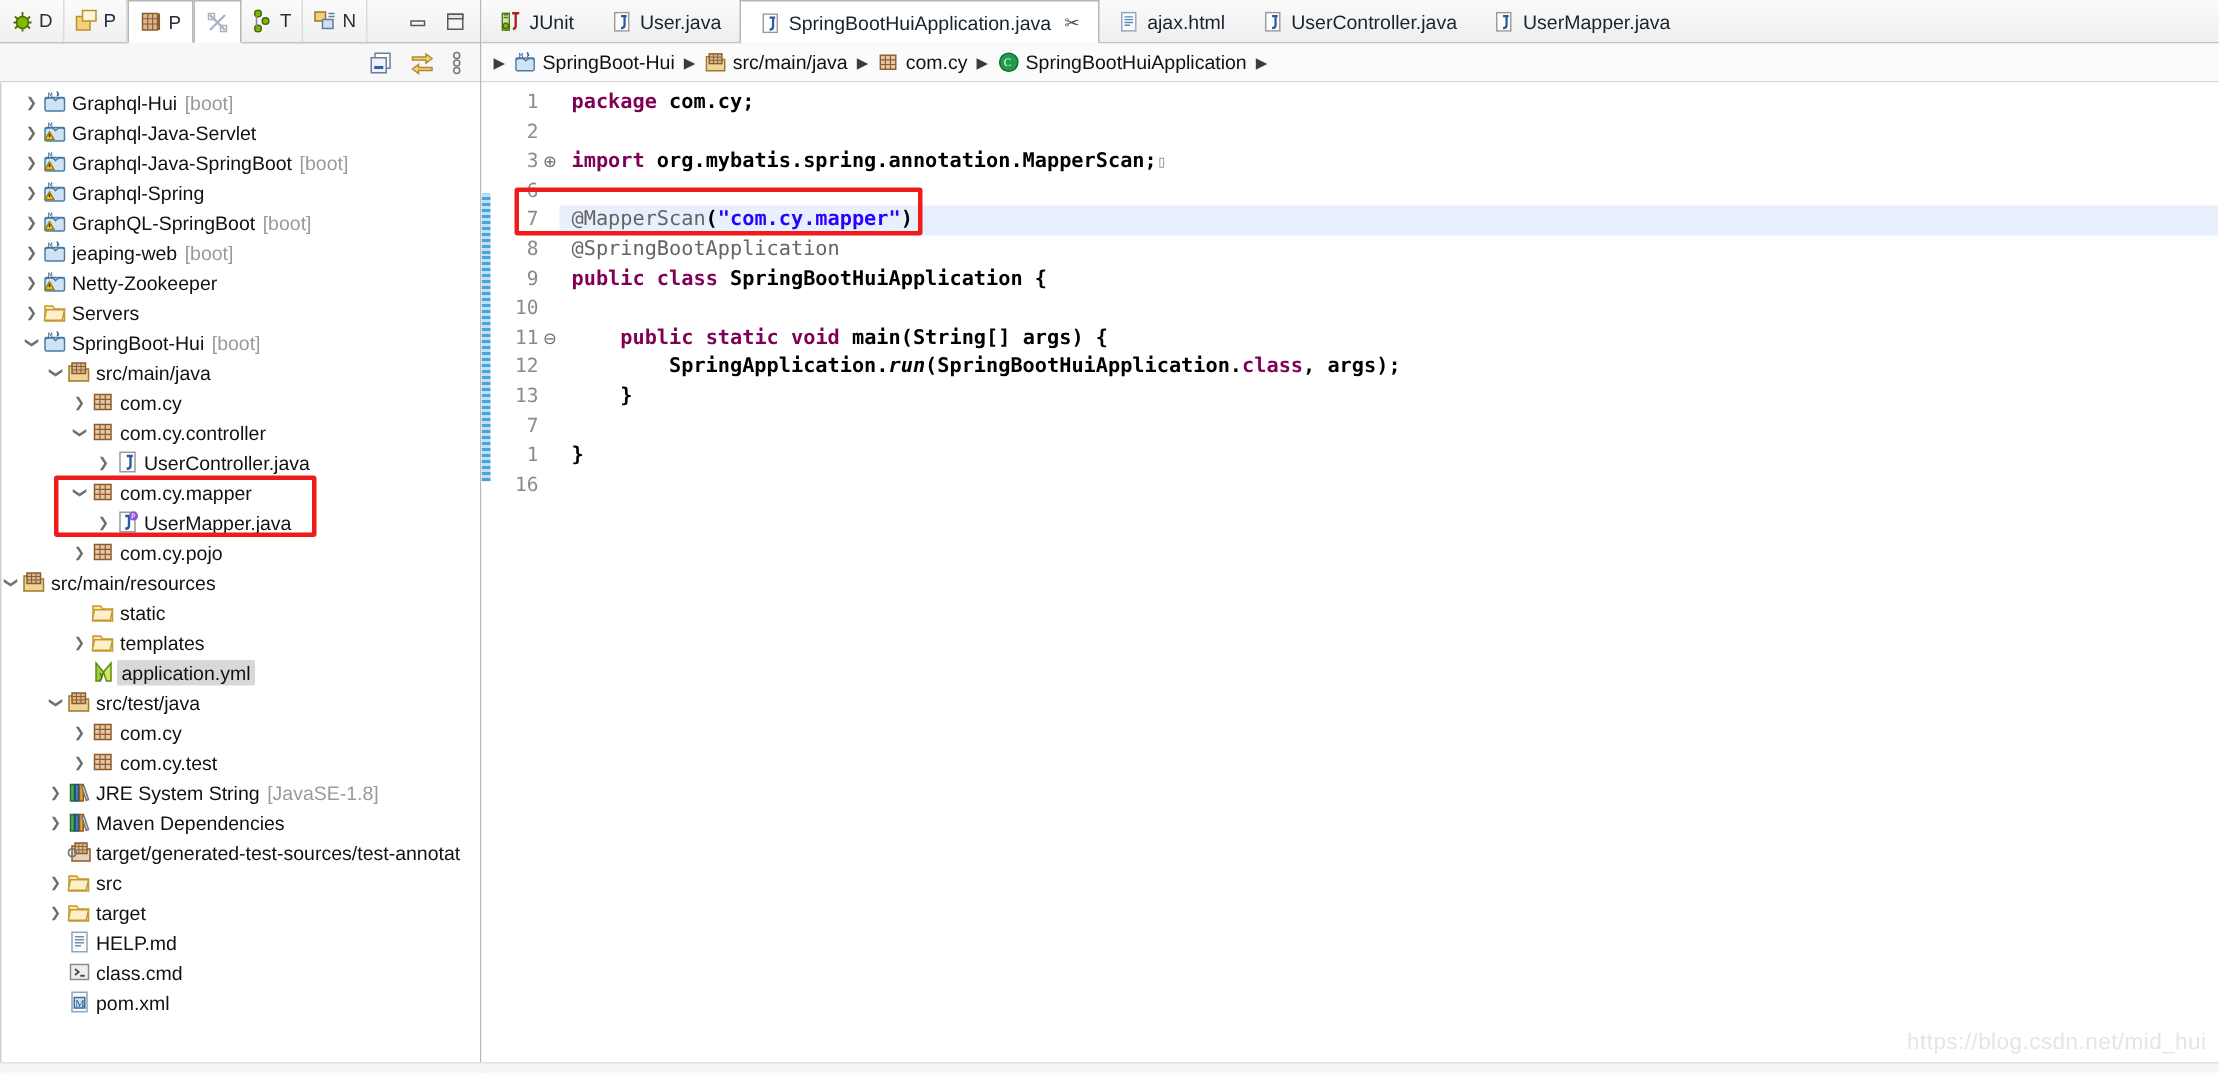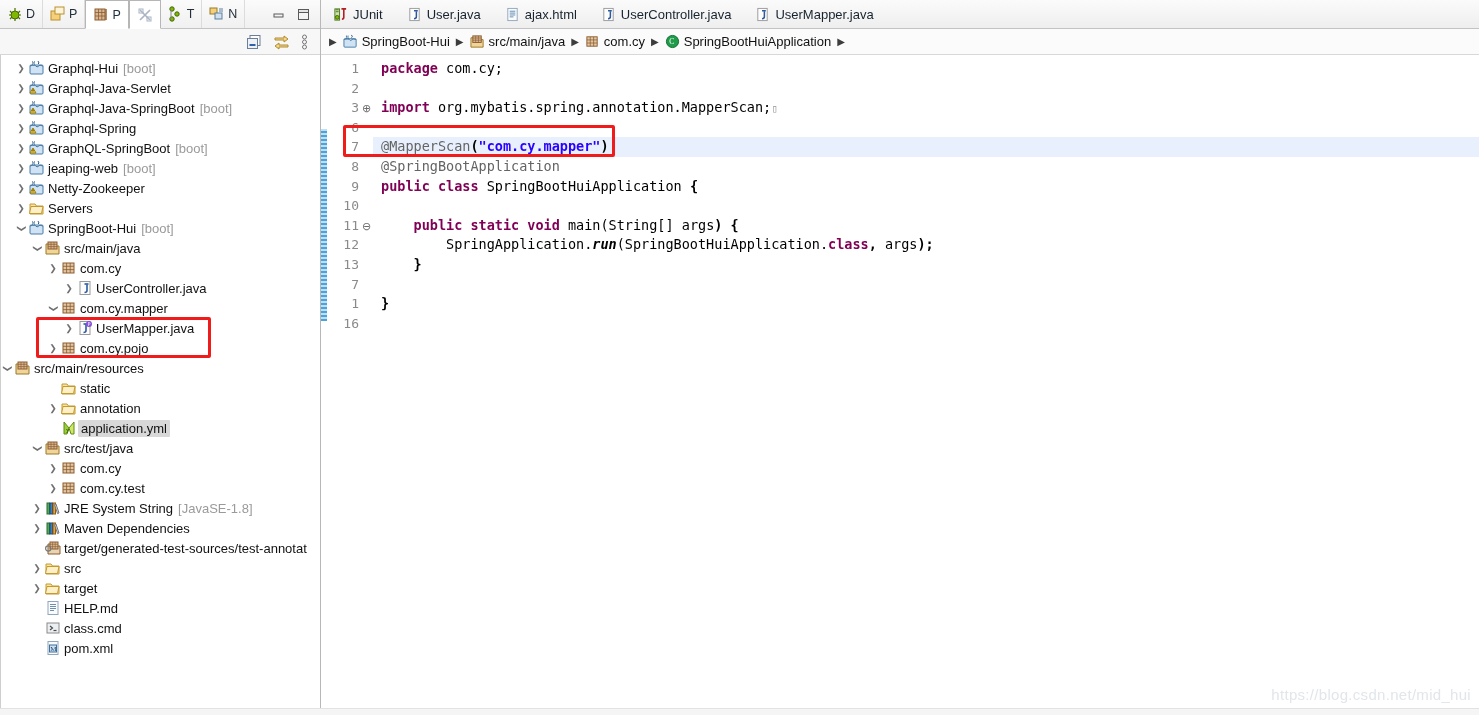--- a/index.html
+++ b/index.html
@@ -129,21 +129,21 @@
     flex: 1; position: relative; padding-top: 4px;
     font-family: "DejaVu Sans Mono", monospace; font-size: 13.5px;
     line-height: 19.6px; white-space: pre;
   }
   .cl { height: 19.6px; padding-left: 8px; position: relative; }
   .cl.highlight { background: #e8f0fd; }
 
   .k  { color: #7f0055; font-weight: bold; }   
   .an { color: #646464; }                      
   .st { color: #2a00ff; font-weight: bold; }   
-  .pl { color: #000000; font-weight: normal; }   
+  .pl { color: #000000; font-weight: bold; }   
   .it { color: #000000; font-style: italic; font-weight: bold; }
   .pn { color: #000000; font-weight: bold; }
 
   .redbox {
     position: absolute; border: 3px solid #f01c1c; border-radius: 2px;
     pointer-events: none; box-sizing: border-box;
   }
   .watermark {
     position: absolute; right: 8px; bottom: 12px;
     color: #e2e6ea; font-size: 15px; letter-spacing: .3px;
@@ -395,20 +395,30 @@
           <div class="trow" style="padding-left: 46px;">
             <span class="twist">❯</span>
             <span class="ticon" style="display: inline-flex; align-items: center;">
               <svg width="16" height="16" viewBox="0 0 16 16">
                 <rect x="2" y="3" width="11" height="10" fill="#e3c7a6" stroke="#8c5c2e"></rect>
                 <path d="M2 6.3 h11 M2 9.6 h11 M5.6 3 v10 M9.2 3 v10" stroke="#8c5c2e" stroke-width=".8"></path>
               </svg>
             </span>
             <span class="tlabel">com.cy</span>
           </div>
+          <div class="trow" style="padding-left: 46px;">
+            <span class="twist" style="transform: rotate(90deg);">❯</span>
+            <span class="ticon" style="display: inline-flex; align-items: center;">
+              <svg width="16" height="16" viewBox="0 0 16 16">
+                <rect x="2" y="3" width="11" height="10" fill="#e3c7a6" stroke="#8c5c2e"></rect>
+                <path d="M2 6.3 h11 M2 9.6 h11 M5.6 3 v10 M9.2 3 v10" stroke="#8c5c2e" stroke-width=".8"></path>
+              </svg>
+            </span>
+            <span class="tlabel">com.cy.controller</span>
+          </div>
           <div class="trow" style="padding-left: 62px;">
             <span class="twist">❯</span>
             <span class="ticon" style="display: inline-flex; align-items: center;">
               <svg width="16" height="16" viewBox="0 0 16 16">
                 <rect x="3" y="1.5" width="10" height="13" fill="#fdfdfd" stroke="#9a9a9a"></rect>
                 <path d="M10 4.5 v6 q0 2 -2.5 2" stroke="#2b5a9e" stroke-width="1.6" fill="none"></path>
                 <path d="M7.5 4 h4" stroke="#2b5a9e" stroke-width="1.6"></path>
               </svg>
             </span>
             <span class="tlabel">UserController.java</span>
@@ -468,21 +478,21 @@
             <span class="tlabel">static</span>
           </div>
           <div class="trow" style="padding-left: 46px;">
             <span class="twist">❯</span>
             <span class="ticon" style="display: inline-flex; align-items: center;">
               <svg width="16" height="16" viewBox="0 0 16 16">
                 <path d="M1 4 h5 l1.5 2 h6.5 v8 h-13 z" fill="#fbe3a2" stroke="#c39a2e"></path>
                 <path d="M2 6.5 h12 l-1.5 7 h-12 z" fill="#fdf0c8" stroke="#c39a2e"></path>
               </svg>
             </span>
-            <span class="tlabel">annotation</span>
+            <span class="tlabel">templates</span>
           </div>
           <div class="trow selected" style="padding-left: 46px;">
             <span class="twist"></span>
             <span class="ticon" style="display: inline-flex; align-items: center;">
               <svg width="16" height="16" viewBox="0 0 16 16">
                 <path d="M3 2 l5 6 l-2 6 h-3 z" fill="#9bcf3a" stroke="#5f8a14"></path>
                 <path d="M13 2 l-5 6 l2 6 h3 z" fill="#cfe86a" stroke="#5f8a14"></path>
                 <text x="5" y="12" font-size="7" fill="#2d4a00" font-family="Liberation Serif, serif">y</text>
               </svg>
             </span>
@@ -628,20 +638,31 @@
           </div>
           <div class="etab">
             <span style="display: inline-flex; align-items: center;">
               <svg width="15" height="15" viewBox="0 0 16 16">
                 <rect x="3" y="1.5" width="10" height="13" fill="#fdfdfd" stroke="#9a9a9a"></rect>
                 <path d="M10 4.5 v6 q0 2 -2.5 2" stroke="#2b5a9e" stroke-width="1.6" fill="none"></path>
                 <path d="M7.5 4 h4" stroke="#2b5a9e" stroke-width="1.6"></path>
               </svg>
             </span>
             <span>User.java</span>
+          </div>
+          <div class="etab active">
+            <span style="display: inline-flex; align-items: center;">
+              <svg width="15" height="15" viewBox="0 0 16 16">
+                <rect x="3" y="1.5" width="10" height="13" fill="#fdfdfd" stroke="#9a9a9a"></rect>
+                <path d="M10 4.5 v6 q0 2 -2.5 2" stroke="#2b5a9e" stroke-width="1.6" fill="none"></path>
+                <path d="M7.5 4 h4" stroke="#2b5a9e" stroke-width="1.6"></path>
+              </svg>
+            </span>
+            <span>SpringBootHuiApplication.java</span>
+            <span class="close">✂</span>
           </div>
           <div class="etab">
             <span style="display: inline-flex; align-items: center;">
               <svg width="15" height="15" viewBox="0 0 16 16">
                 <rect x="3" y="1.5" width="10" height="13" fill="#fbfbfb" stroke="#8fa6bf"></rect>
                 <path d="M5 4.5 h6 M5 6.5 h6 M5 8.5 h6 M5 10.5 h4" stroke="#5b8ab5" stroke-width="1"></path>
               </svg>
             </span>
             <span>ajax.html</span>
           </div>

